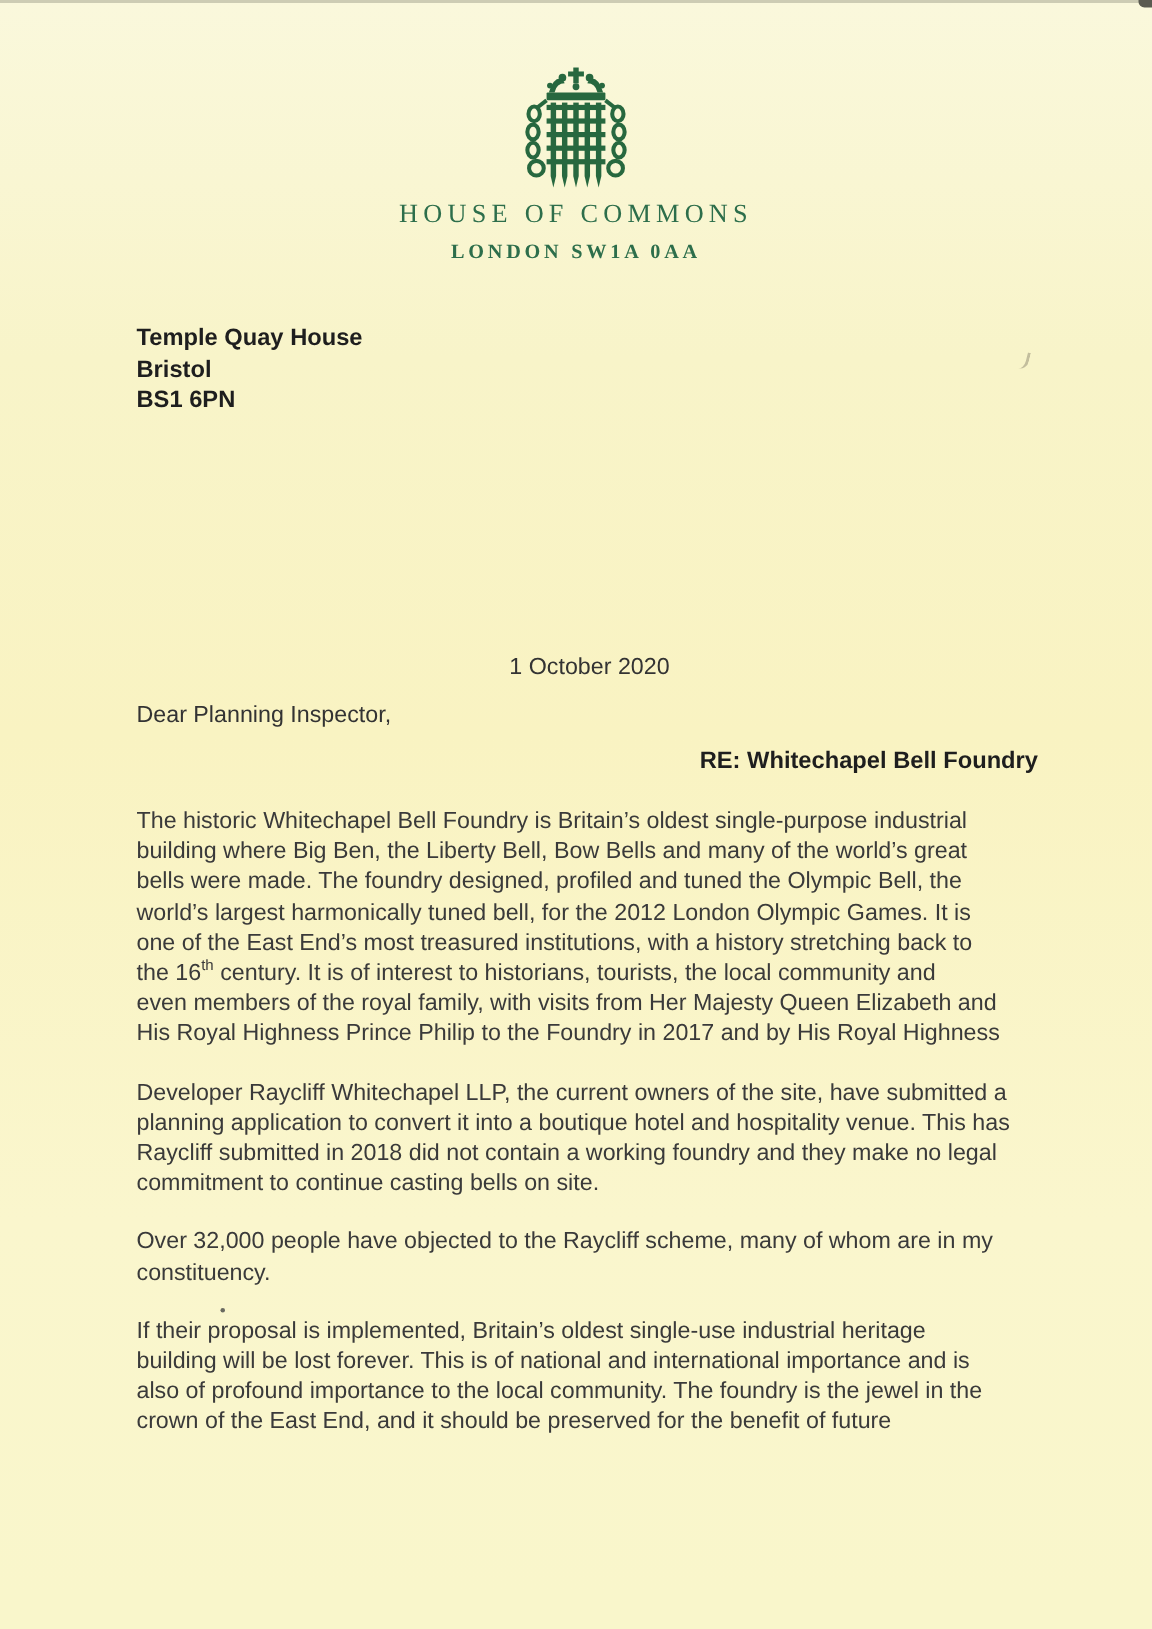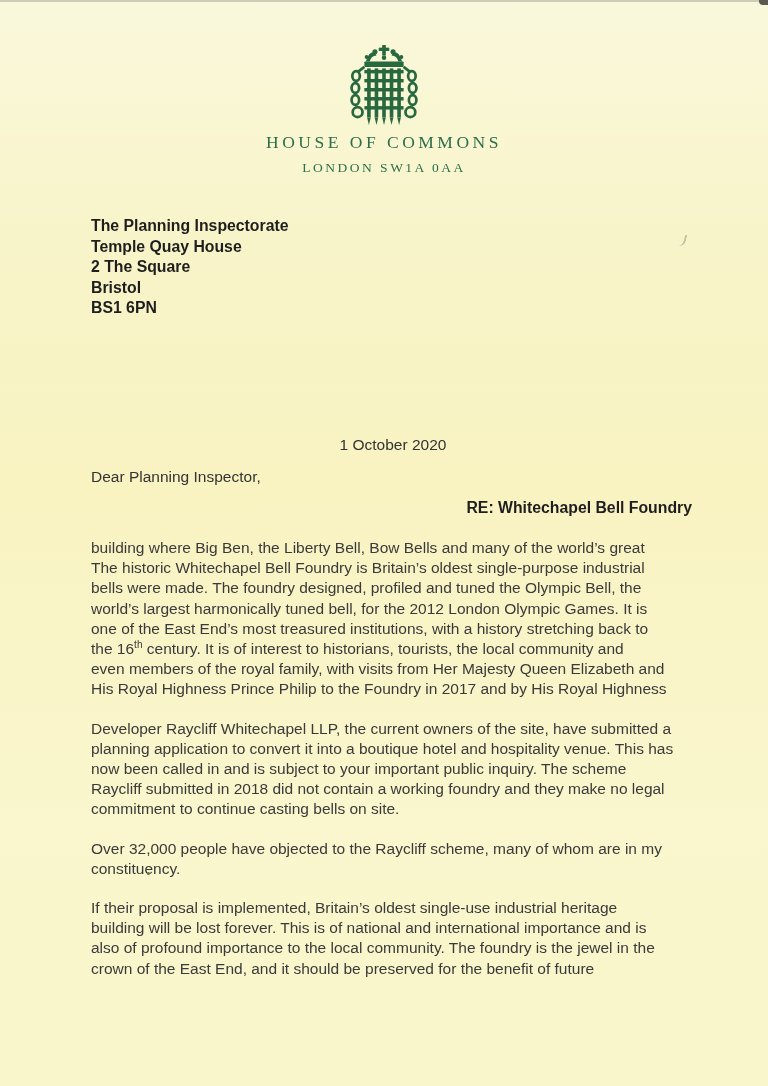--- a/index.html
+++ b/index.html
@@ -30,21 +30,21 @@
     text-align: center;
     font-family: "Liberation Serif", serif;
     font-size: 17.5px; letter-spacing: 3.5px;
     color: #2d6e4b; font-weight: 500;
   }
   .org-addr {
     position: absolute; top: 160px; left: 0; right: 0;
     text-align: center;
     font-family: "Liberation Serif", serif;
     font-size: 13.5px; letter-spacing: 2.5px;
-    color: #2d6e4b; font-weight: 400;
+    color: #2d6e4b; font-weight: 700;
   }
   .recipient {
     position: absolute; top: 216px; left: 91px;
     font-size: 15.8px; font-weight: bold; color: #1e1e1e;
     line-height: 20.5px;
   }
   .date-line {
     position: absolute; top: 436px; left: 91px; right: 73px;
     text-align: center; font-size: 15.5px; color: #333;
   }
@@ -131,50 +131,47 @@
         <rect x="67.6" y="35" width="4.8" height="65"></rect>
           <polygon points="67.6,100 72.4,100 70,110"></polygon>
       </g>
     </svg>
   </div>
 
   <div class="org-name">HOUSE OF COMMONS</div>
   <div class="org-addr">LONDON SW1A 0AA</div>
 
   <div class="recipient">
-      <div class="line">The Planning Inspectorate</div>
       <div class="line">Temple Quay House</div>
-      <div class="line">2 The Square</div>
       <div class="line">Bristol</div>
       <div class="line">BS1 6PN</div>
     </div>
 
   <div class="scan-mark-right"></div>
 
   <div class="date-line">1 October 2020</div>
 
   <div class="salutation">Dear Planning Inspector,</div>
 
   <div class="subject">RE: Whitechapel Bell Foundry</div>
 
   <div class="body-text">
     <div class="paragraph">
+        <div class="line">The historic Whitechapel Bell Foundry is Britain’s oldest single-purpose industrial</div>
         <div class="line">building where Big Ben, the Liberty Bell, Bow Bells and many of the world’s great</div>
-        <div class="line">The historic Whitechapel Bell Foundry is Britain’s oldest single-purpose industrial</div>
         <div class="line">bells were made. The foundry designed, profiled and tuned the Olympic Bell, the</div>
         <div class="line">world’s largest harmonically tuned bell, for the 2012 London Olympic Games. It is</div>
         <div class="line">one of the East End’s most treasured institutions, with a history stretching back to</div>
         <div class="line">the 16<sup>th</sup> century. It is of interest to historians, tourists, the local community and</div>
         <div class="line">even members of the royal family, with visits from Her Majesty Queen Elizabeth and</div>
         <div class="line">His Royal Highness Prince Philip to the Foundry in 2017 and by His Royal Highness</div>
       </div>
     <div class="paragraph">
         <div class="line">Developer Raycliff Whitechapel LLP, the current owners of the site, have submitted a</div>
         <div class="line">planning application to convert it into a boutique hotel and hospitality venue. This has</div>
-        <div class="line">now been called in and is subject to your important public inquiry. The scheme</div>
         <div class="line">Raycliff submitted in 2018 did not contain a working foundry and they make no legal</div>
         <div class="line">commitment to continue casting bells on site.</div>
       </div>
     <div class="paragraph">
         <div class="line">Over 32,000 people have objected to the Raycliff scheme, many of whom are in my</div>
         <div class="line">constituency.</div>
       </div>
     <div class="paragraph">
         <div class="line">If their proposal is implemented, Britain’s oldest single-use industrial heritage</div>
         <div class="line">building will be lost forever. This is of national and international importance and is</div>

